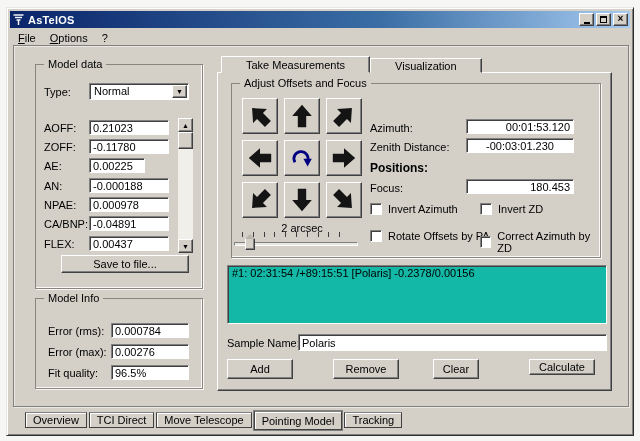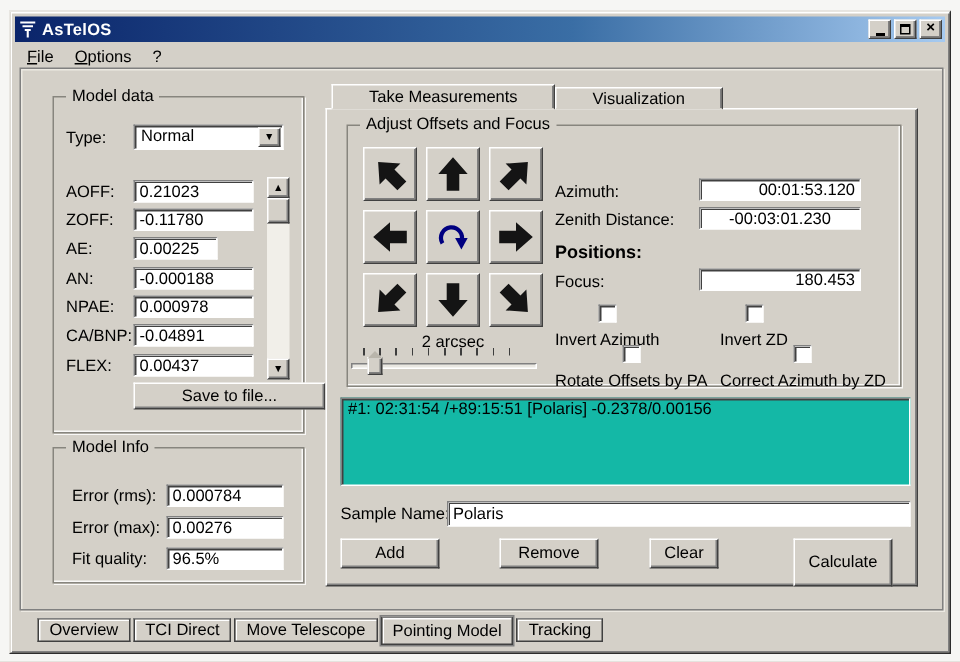--- a/index.html
+++ b/index.html
@@ -104,21 +104,21 @@
     border:1px solid; border-color:#fff #404040 #404040 #fff;
     box-shadow: inset -1px -1px 0 #808080;
   }
   
   .pad-btn { width:36px; height:36px; }
   .pad-btn svg { width:28px; height:28px; }
   .r45{transform:rotate(45deg);} .r90{transform:rotate(90deg);} .r135{transform:rotate(135deg);}
   .r180{transform:rotate(180deg);} .r225{transform:rotate(225deg);} .r315{transform:rotate(315deg);}
   .heading { position:absolute; font-weight:bold; font-size:12px; white-space:nowrap; }
   
-  .cbrow { position:absolute; display:flex; align-items:center; gap:6px;flex-direction:column; }
+  .cbrow { position:absolute; display:flex; align-items:center; gap:6px; }
   .cb { width:12px; height:12px; background:#fff;
     border:1px solid; border-color:#808080 #fff #fff #808080;
     box-shadow: inset 1px 1px 0 #404040; }
   
   .slider { position:absolute; width:124px; height:26px; }
   .ticks { position:absolute; left:8px; right:8px; top:2px; height:5px;
     background:repeating-linear-gradient(to right,#3d3d3d 0 1px,transparent 1px 10.8px); }
   .strack { position:absolute; left:0; right:0; top:12px; height:4px; background:#e9e7e1;
     border:1px solid; border-color:#808080 #fff #fff #808080; }
   .sl-thumb { position:absolute; left:11px; top:8px; width:10px; height:12px; background:#d4d0c8;
@@ -200,21 +200,21 @@
       <input class="tb" style="left: 53px; top: 151px; width: 80px;" value="-0.04891">
       <span class="lbl" style="left:8px; top:173px;">FLEX:</span>
       <input class="tb" style="left: 53px; top: 171px; width: 80px;" value="0.00437">
 
       <span class="sbar" style="left:142px; top:53px; height:135px;">
         <span class="sbtn" style="top:0;">▲</span>
         <span class="sthumb"></span>
         <span class="sbtn" style="bottom:0;">▼</span>
       </span>
 
-      <button class="btn" style="left:25px; top:190px; width:128px; height:18px;margin-left:28px;">Save to file...</button>
+      <button class="btn" style="left:25px; top:190px; width:128px; height:18px;">Save to file...</button>
     </div>
 
     <div class="groupbox" style="left:21px; top:252px; width:168px; height:91px;">
       <span class="legend">Model Info</span>
       <span class="lbl" style="left:12px; top:26px;">Error (rms):</span>
       <input class="tb" style="left: 75px; top: 24px; width: 78px;" value="0.000784">
       <span class="lbl" style="left:12px; top:47px;">Error (max):</span>
       <input class="tb" style="left: 75px; top: 45px; width: 78px;" value="0.00276">
       <span class="lbl" style="left:12px; top:68px;">Fit quality:</span>
       <input class="tb" style="left: 75px; top: 66px; width: 78px;" value="96.5%">
@@ -314,21 +314,21 @@
       <div class="listbox" style="left:9px; top:192px; width:380px; height:59px;">
         <div class="list-item">#1: 02:31:54 /+89:15:51 [Polaris] -0.2378/0.00156</div>
       </div>
 
       <span class="lbl" style="left:9px; top:264px;">Sample Name:</span>
       <input class="tb" style="left: 80px; top: 261px; width: 309px; height: 17px;" value="Polaris">
 
       <button class="btn" style="left:9px;   top:286px; width:66px; height:20px;">Add</button>
       <button class="btn" style="left:115px; top:286px; width:66px; height:20px;">Remove</button>
       <button class="btn" style="left:215px; top:286px; width:46px; height:20px;">Clear</button>
-      <button class="btn" style="left:311px; top:286px; width:66px; height:32px;">Calculate</button>
+      <button class="btn" style="left:311px; top:286px; width:66px; height:16px;">Calculate</button>
     </div>
   </div>
 
   <div class="btabs">
     <span class="btab">Overview</span>
     <span class="btab">TCI Direct</span>
     <span class="btab">Move Telescope</span>
     <span class="btab active">Pointing Model</span>
     <span class="btab">Tracking</span>
   </div>

